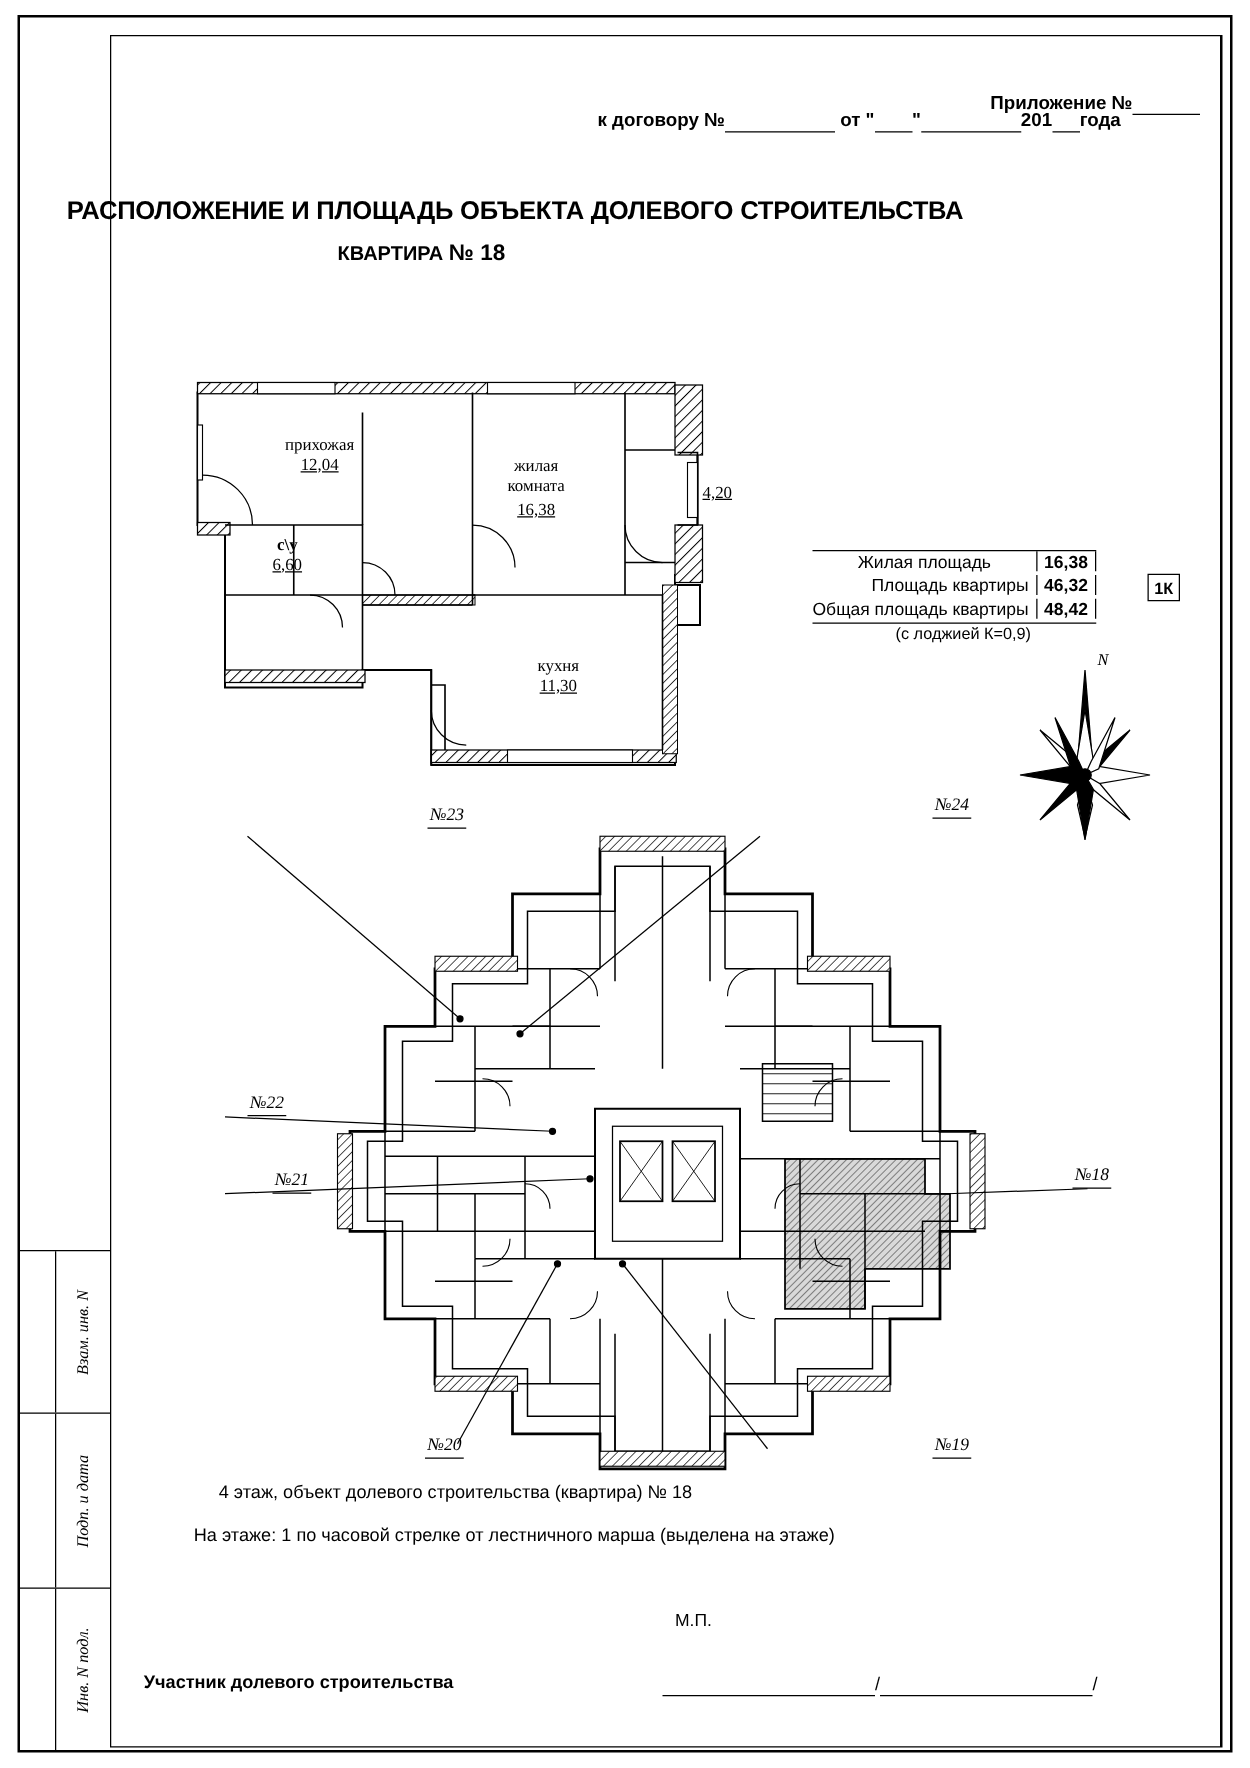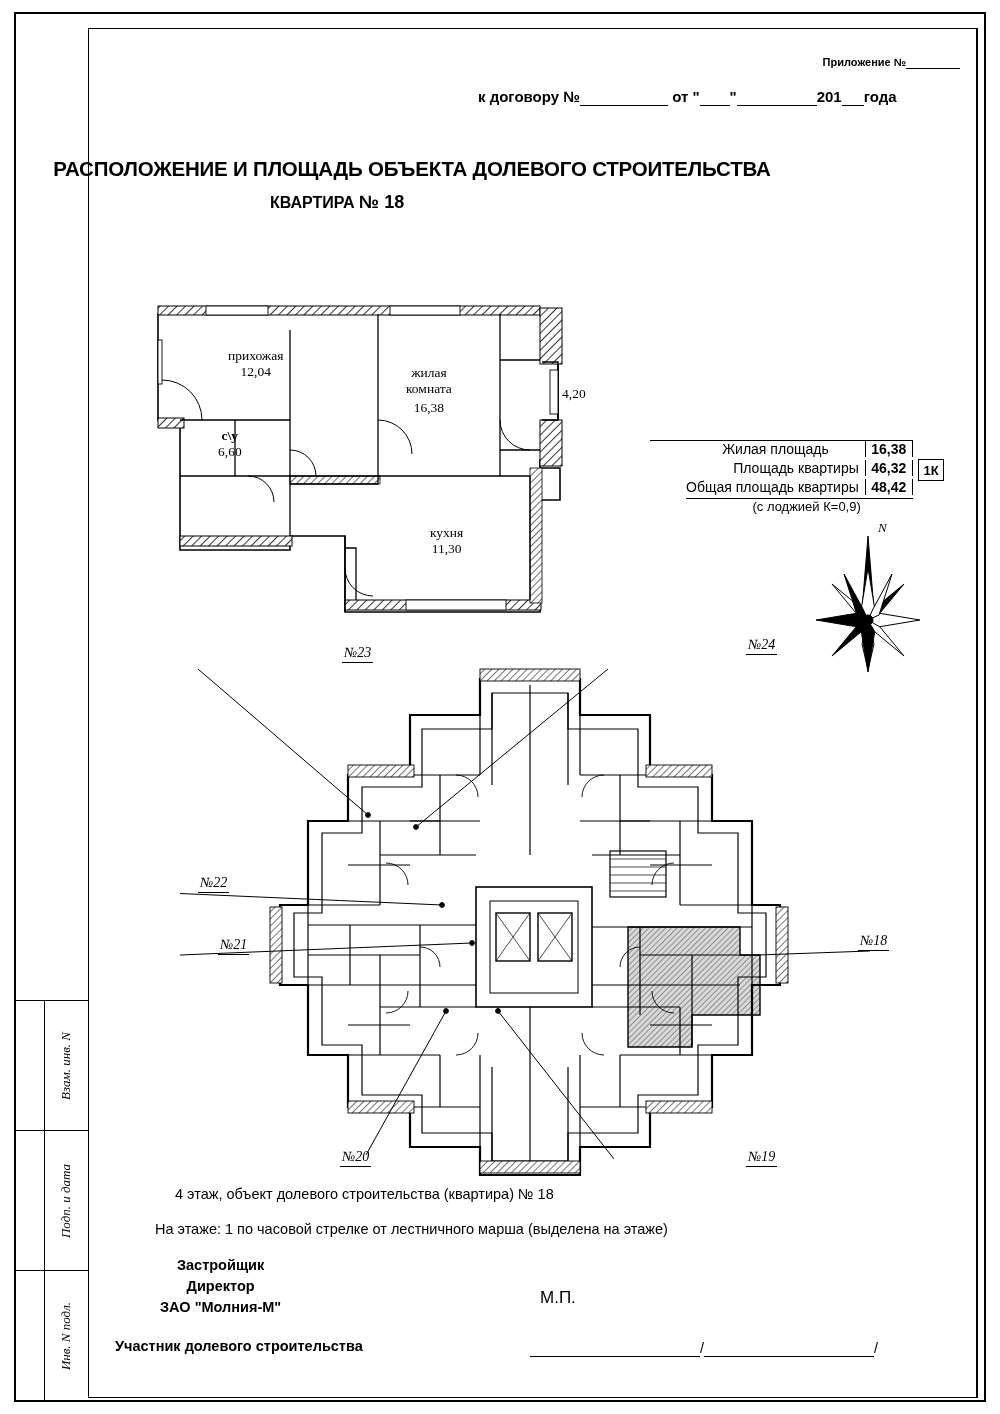--- a/index.html
+++ b/index.html
@@ -68,23 +68,23 @@
   .stamp-text span {
     transform: rotate(-90deg);
     white-space: nowrap;
     font-size: 13px;
     font-style: italic;
     font-family: "Liberation Serif", serif;
   }
   
   .appendix {
     position: absolute;
-    right: 40px; top: 56px;
+    right: 40px; top: 74px;
     text-align: right;
-    font-size: 11px;
+    font-size: 15px;
     font-weight: bold;
   }
   .appendix .u { border-bottom: 1px solid #000; display: inline-block; min-width: 54px; }
   .contract-line {
     position: absolute;
     left: 478px; top: 88px;
     font-size: 15px;
     font-weight: bold;
     white-space: nowrap;
   }
@@ -113,40 +113,40 @@
   
   .plan-top { position: absolute; left: 140px; top: 300px; width: 480px; height: 330px; }
   .room-label {
     position: absolute;
     text-align: center;
     font-size: 13.5px;
     font-family: "Liberation Serif", serif;
     line-height: 1.15;
     white-space: nowrap;
   }
-  .room-label .area { display: block; }
+  .room-label .area { display: block; text-decoration: underline; }
 
   
   .area-block {
     position: absolute;
     left: 650px; top: 440px;
     font-size: 14px;
     font-family: "Liberation Sans", sans-serif;
   }
   .area-row { display: flex; justify-content: flex-end; align-items: baseline; height: 19px; }
   .area-name { text-align: right; padding-right: 6px; }
   .area-val {
     width: 46px;
     text-align: center;
     font-weight: bold;
     border-left: 1px solid #000;
     border-right: 1px solid #000;
   }
   .area-box-top { border-top: 1px solid #000; gap: 30px; }
-  .area-box-bot { border-bottom: 1px solid #000; margin-left: 36px; }
+  .area-box-bot { border-bottom: 1px solid #000; }
   .area-note { text-align: right; padding-right: 52px; font-size: 13px; }
   .flat-type {
     position: absolute;
     left: 268px; top: 19px;
     width: 26px; height: 22px;
     border: 1px solid #000;
     font-size: 13px;
     font-weight: bold;
     text-align: center;
     line-height: 22px;
@@ -179,21 +179,21 @@
     font-family: "Liberation Sans", sans-serif;
     white-space: nowrap;
   }
   .sign-block { position: absolute; left: 160px; top: 1255px; font-size: 14.5px; font-weight: bold; }
   .sign-block div { line-height: 1.45; }
   .sign-right {
     position: absolute; left: 480px; top: 1258px;
     font-size: 14.5px; white-space: nowrap;
   }
   .sign-right .u { border-bottom: 1px solid #000; display: inline-block; width: 140px; }
-  .mp { position: absolute; left: 540px; top: 1288px; font-size: 17px; }
+  .mp { position: absolute; left: 540px; top: 1288px; font-size: 14px; }
   .participant { position: absolute; left: 115px; top: 1338px; font-size: 14.5px; font-weight: bold; }
   .participant-lines { position: absolute; left: 530px; top: 1340px; font-size: 14.5px; white-space: nowrap; }
   .participant-lines .u { border-bottom: 1px solid #000; display: inline-block; width: 170px; }
 </style>
 </head>
 <body>
 
 <div id="page">
 
   <div class="frame-outer"></div>
@@ -477,25 +477,20 @@
     <div class="callout" style="left:18px; top:220px;">№22</div>
     <div class="callout" style="left:38px; top:282px;">№21</div>
     <div class="callout" style="left:678px; top:278px;">№18</div>
     <div class="callout" style="left:160px; top:494px;">№20</div>
     <div class="callout" style="left:566px; top:494px;">№19</div>
   </div>
 
   <div class="bottom-line" style="left:175px; top:1186px;">4 этаж, объект долевого строительства (квартира) № 18</div>
   <div class="bottom-line" style="left:155px; top:1221px;">На этаже:  1 по часовой стрелке от лестничного марша (выделена на этаже)</div>
 
-  <div class="sign-block">
-    <div style="text-align:center;">Застройщик</div>
-    <div style="text-align:center;">Директор</div>
-    <div style="text-align:center;">ЗАО "Молния-М"</div>
-  </div>
 
   <div class="mp">М.П.</div>
 
   <div class="participant">Участник долевого строительства</div>
   <div class="participant-lines">
     <span class="u">&nbsp;</span><span>/</span><span class="u">&nbsp;</span><span>/</span>
   </div>
 
 </div>
 

